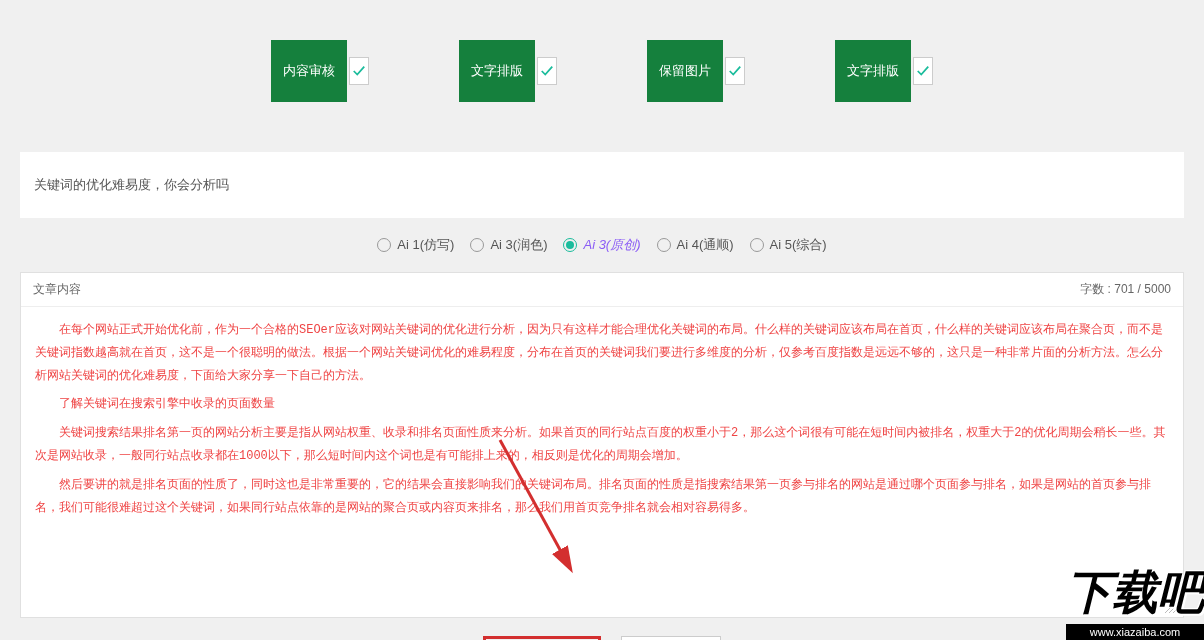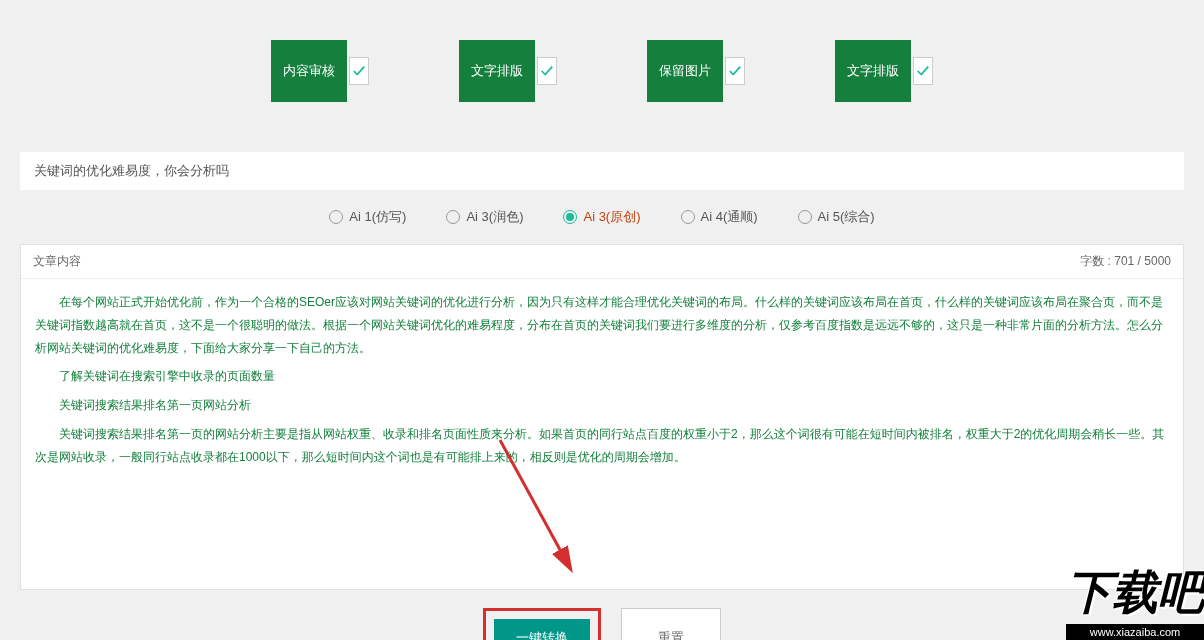--- a/index.html
+++ b/index.html
@@ -4,32 +4,32 @@
   <style>
     * { margin: 0; padding: 0; box-sizing: border-box; }
     body { font-family: "Microsoft YaHei", Arial, sans-serif; background: #f0f0f0; font-size: 13px; color: #333; width: 1204px; height: 640px; overflow: hidden; position: relative; }
     
     .options-bar { display: flex; justify-content: center; gap: 90px; padding: 40px 0 50px; }
     .option-btn { display: flex; align-items: center; }
     .option-label { background: #15803d; color: #fff; padding: 22px 12px; font-size: 13px; }
     .option-check { width: 20px; height: 28px; border: 1px solid #ccc; background: #fff; display: flex; align-items: center; justify-content: center; margin-left: 2px; }
     .option-check svg { width: 14px; height: 14px; }
     
-    .title-bar { background: #fff; margin: 0 20px; padding: 10px 14px; font-size: 13px; color: #555; }
+    .title-bar { background: #fff; margin: 0 20px; padding: 24px 14px; font-size: 13px; color: #555; }
     
-    .tabs { display: flex; justify-content: center; gap: 40px; padding: 18px 0; font-size: 13px; color: #555; }
+    .tabs { display: flex; justify-content: center; gap: 16px; padding: 18px 0; font-size: 13px; color: #555; }
     .tab { display: flex; align-items: center; gap: 6px; cursor: pointer; }
     .radio { width: 14px; height: 14px; border: 1px solid #999; border-radius: 50%; display: flex; align-items: center; justify-content: center; }
     .radio.selected { border-color: #1abc9c; }
     .radio.selected .dot { width: 8px; height: 8px; background: #1abc9c; border-radius: 50%; }
-    .tab.selected { color: #c2410c; }
+    .tab.selected { color: #8b5cf6; font-style: italic; }
     
     .content-panel { background: #fff; margin: 0 20px; border: 1px solid #e0e0e0; }
     .content-header { display: flex; justify-content: space-between; padding: 8px 12px; border-bottom: 1px solid #eee; font-size: 12px; color: #666; }
-    .content-body { padding: 12px 14px; font-size: 12px; line-height: 1.9; color: #15803d; height: 310px; overflow: auto; position: relative; }
+    .content-body { padding: 12px 14px; font-size: 12px; line-height: 1.9; color: #ef4444; height: 310px; overflow: auto; position: relative; font-family: Liberation Mono, monospace; }
     .content-body p { margin-bottom: 6px; text-indent: 2em; }
     .resize-handle { position: absolute; right: 6px; bottom: 6px; width: 12px; height: 12px; }
     .resize-handle svg { width: 12px; height: 12px; }
     
     .arrow-annotation { position: absolute; left: 480px; top: 420px; pointer-events: none; z-index: 10; }
     .arrow-annotation svg { width: 180px; height: 180px; }
     
     .button-bar { display: flex; justify-content: center; gap: 20px; padding: 18px 0; position: relative; }
     .btn-highlight { border: 3px solid #d32f2f; padding: 8px; display: inline-block; }
     .btn-primary { background: #009688; color: #fff; border: none; padding: 10px 22px; font-size: 13px; cursor: pointer; text-align: right; }
@@ -113,22 +113,22 @@
 </div>
 
 <div class="content-panel">
   <div class="content-header">
     <span>文章内容</span>
     <span>字数 : 701 / 5000</span>
   </div>
   <div class="content-body">
     <p>在每个网站正式开始优化前，作为一个合格的SEOer应该对网站关键词的优化进行分析，因为只有这样才能合理优化关键词的布局。什么样的关键词应该布局在首页，什么样的关键词应该布局在聚合页，而不是关键词指数越高就在首页，这不是一个很聪明的做法。根据一个网站关键词优化的难易程度，分布在首页的关键词我们要进行多维度的分析，仅参考百度指数是远远不够的，这只是一种非常片面的分析方法。怎么分析网站关键词的优化难易度，下面给大家分享一下自己的方法。</p>
     <p>了解关键词在搜索引擎中收录的页面数量</p>
-    <p>关键词搜索结果排名第一页网站分析</p>
     <p>关键词搜索结果排名第一页的网站分析主要是指从网站权重、收录和排名页面性质来分析。如果首页的同行站点百度的权重小于2，那么这个词很有可能在短时间内被排名，权重大于2的优化周期会稍长一些。其次是网站收录，一般同行站点收录都在1000以下，那么短时间内这个词也是有可能排上来的，相反则是优化的周期会增加。</p>
+    <p>然后要讲的就是排名页面的性质了，同时这也是非常重要的，它的结果会直接影响我们的关键词布局。排名页面的性质是指搜索结果第一页参与排名的网站是通过哪个页面参与排名，如果是网站的首页参与排名，我们可能很难超过这个关键词，如果同行站点依靠的是网站的聚合页或内容页来排名，那么我们用首页竞争排名就会相对容易得多。</p>
     <div class="resize-handle">
       <svg viewBox="0 0 12 12">
           <path d="M12 0 L0 12 M12 4 L4 12 M12 8 L8 12" stroke="#bbb" stroke-width="1"></path>
         </svg>
     </div>
   </div>
 </div>
 
 <div class="arrow-annotation">
   <svg viewBox="0 0 180 180">

